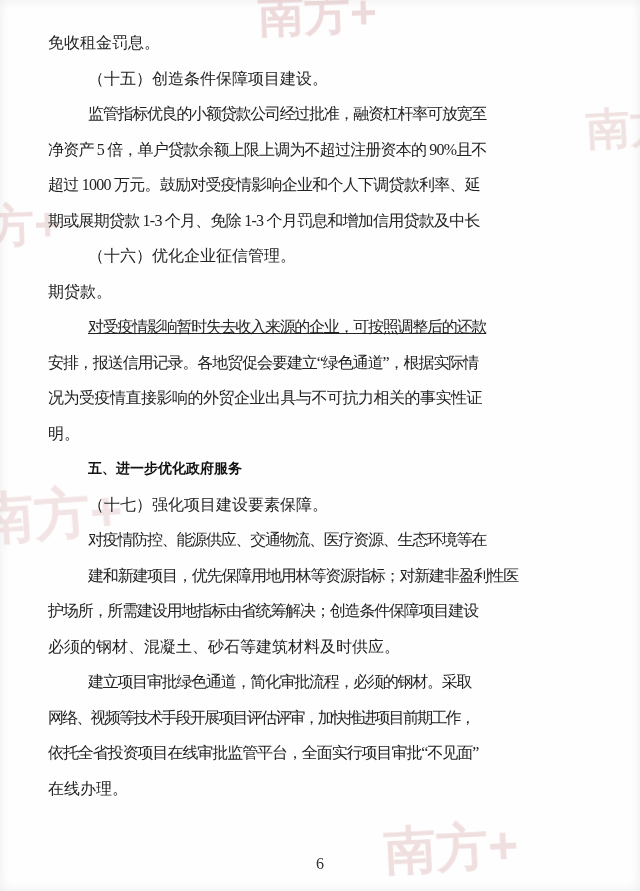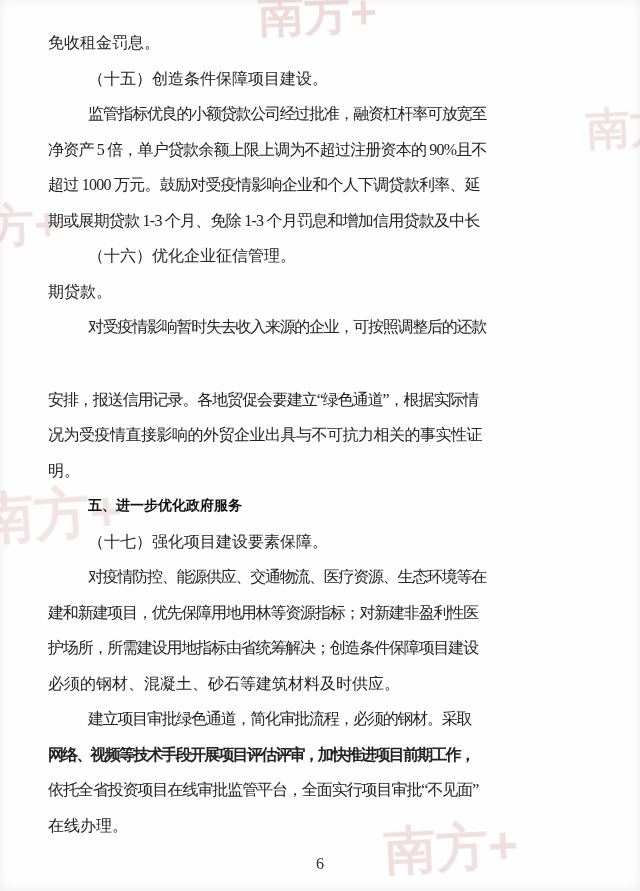--- a/index.html
+++ b/index.html
@@ -80,30 +80,30 @@
 
   <div class="text-block">
     <div class="line">免收租金罚息。</div>
     <div class="line indent">（十五）创造条件保障项目建设。</div>
     <div class="line indent fill" style="letter-spacing: -1.25926px;">监管指标优良的小额贷款公司经过批准，融资杠杆率可放宽至</div>
     <div class="line fill" style="letter-spacing: -0.8125px;">净资产 5 倍，单户贷款余额上限上调为不超过注册资本的 90%且不</div>
     <div class="line fill" style="letter-spacing: -0.75px;">超过 1000 万元。鼓励对受疫情影响企业和个人下调贷款利率、延</div>
     <div class="line fill" style="letter-spacing: -0.771429px;">期或展期贷款 1-3 个月、免除 1-3 个月罚息和增加信用贷款及中长</div>
     <div class="line indent">（十六）优化企业征信管理。</div>
     <div class="line">期贷款。</div>
-    <div class="line indent fill" style="letter-spacing: -1.25926px;">对受疫情影响暂时失去收入来源的企业，可按照调整后的还款</div>
-    <div class="line fill" style="letter-spacing: -1.06667px; margin-top: 37px;">安排，报送信用记录。各地贸促会要建立“绿色通道”，根据实际情</div>
+    <div class="line indent fill" style="letter-spacing: -1.25926px; text-decoration: underline;">对受疫情影响暂时失去收入来源的企业，可按照调整后的还款</div>
+    <div class="line fill" style="letter-spacing: -1.06667px;">安排，报送信用记录。各地贸促会要建立“绿色通道”，根据实际情</div>
     <div class="line fill" style="letter-spacing: -0.5px;">况为受疫情直接影响的外贸企业出具与不可抗力相关的事实性证</div>
     <div class="line">明。</div>
     <div class="line indent heading">五、进一步优化政府服务</div>
     <div class="line indent">（十七）强化项目建设要素保障。</div>
     <div class="line indent fill" style="letter-spacing: -1.25926px;">对疫情防控、能源供应、交通物流、医疗资源、生态环境等在</div>
-    <div class="line fill" style="letter-spacing: -1.17241px;">建和新建项目，优先保障用地用林等资源指标；对新建非盈利性医</div>
+    <div class="line fill" style="letter-spacing: -1.17241px; margin-left: 40px;">建和新建项目，优先保障用地用林等资源指标；对新建非盈利性医</div>
     <div class="line fill" style="letter-spacing: -1.17241px;">护场所，所需建设用地指标由省统筹解决；创造条件保障项目建设</div>
     <div class="line">必须的钢材、混凝土、砂石等建筑材料及时供应。</div>
     <div class="line indent fill" style="letter-spacing: -1.25926px;">建立项目审批绿色通道，简化审批流程，必须的钢材。采取</div>
-    <div class="line fill" style="letter-spacing: -1.8px; font-weight: bold;">网络、视频等技术手段开展项目评估评审，加快推进项目前期工作，</div>
+    <div class="line fill" style="letter-spacing: -1.8px;">网络、视频等技术手段开展项目评估评审，加快推进项目前期工作，</div>
     <div class="line fill" style="letter-spacing: -1.06667px;">依托全省投资项目在线审批监管平台，全面实行项目审批“不见面”</div>
     <div class="line">在线办理。</div>
   </div>
 
   <div class="page-number">6</div>
 </div>
 
 </body></html>

